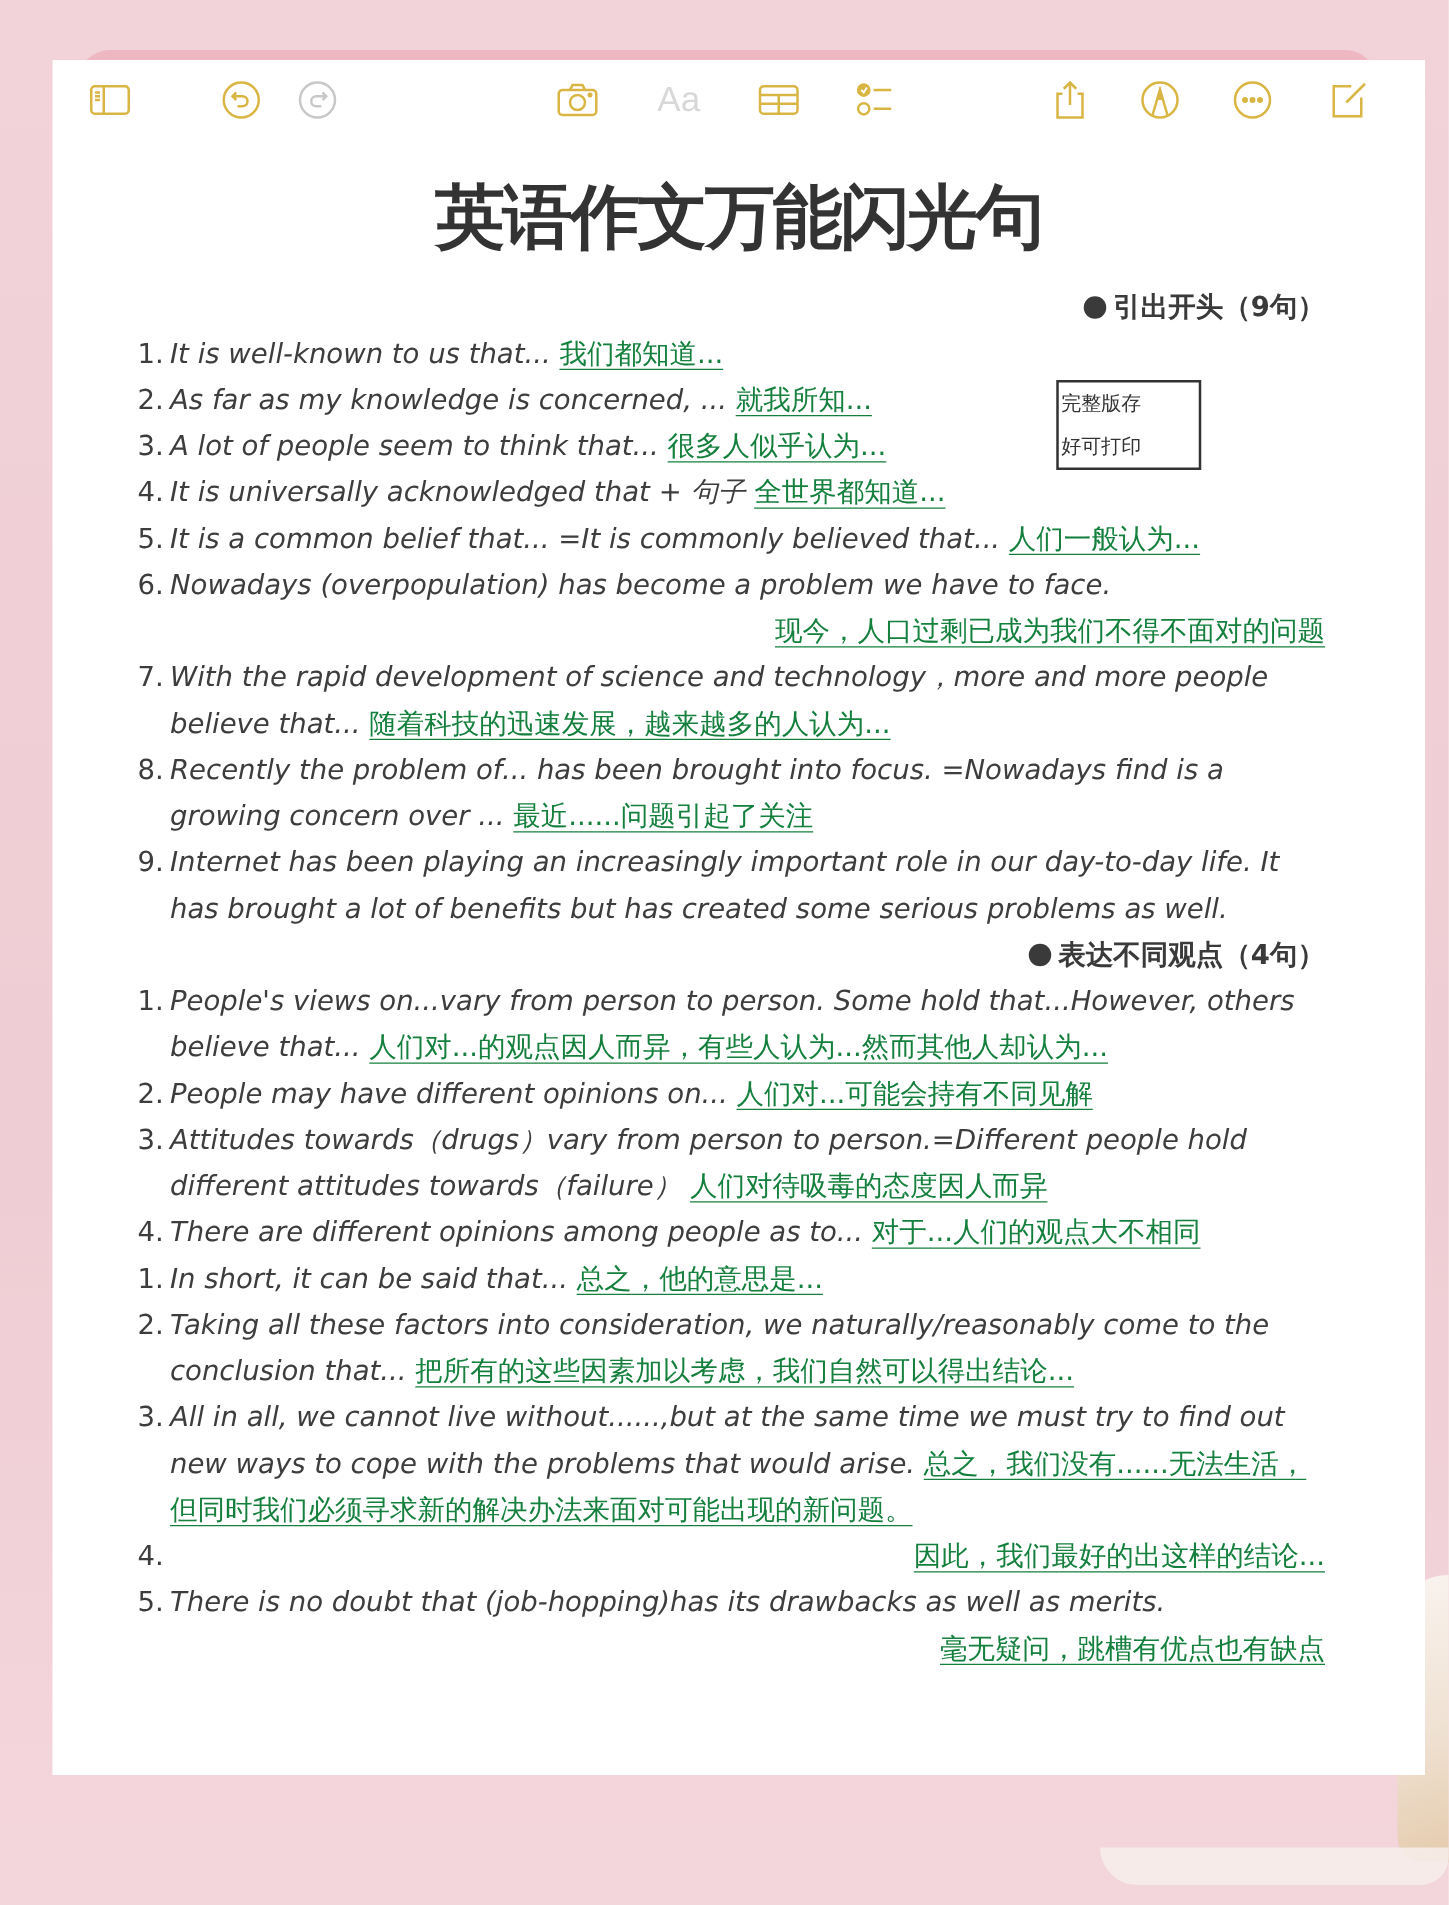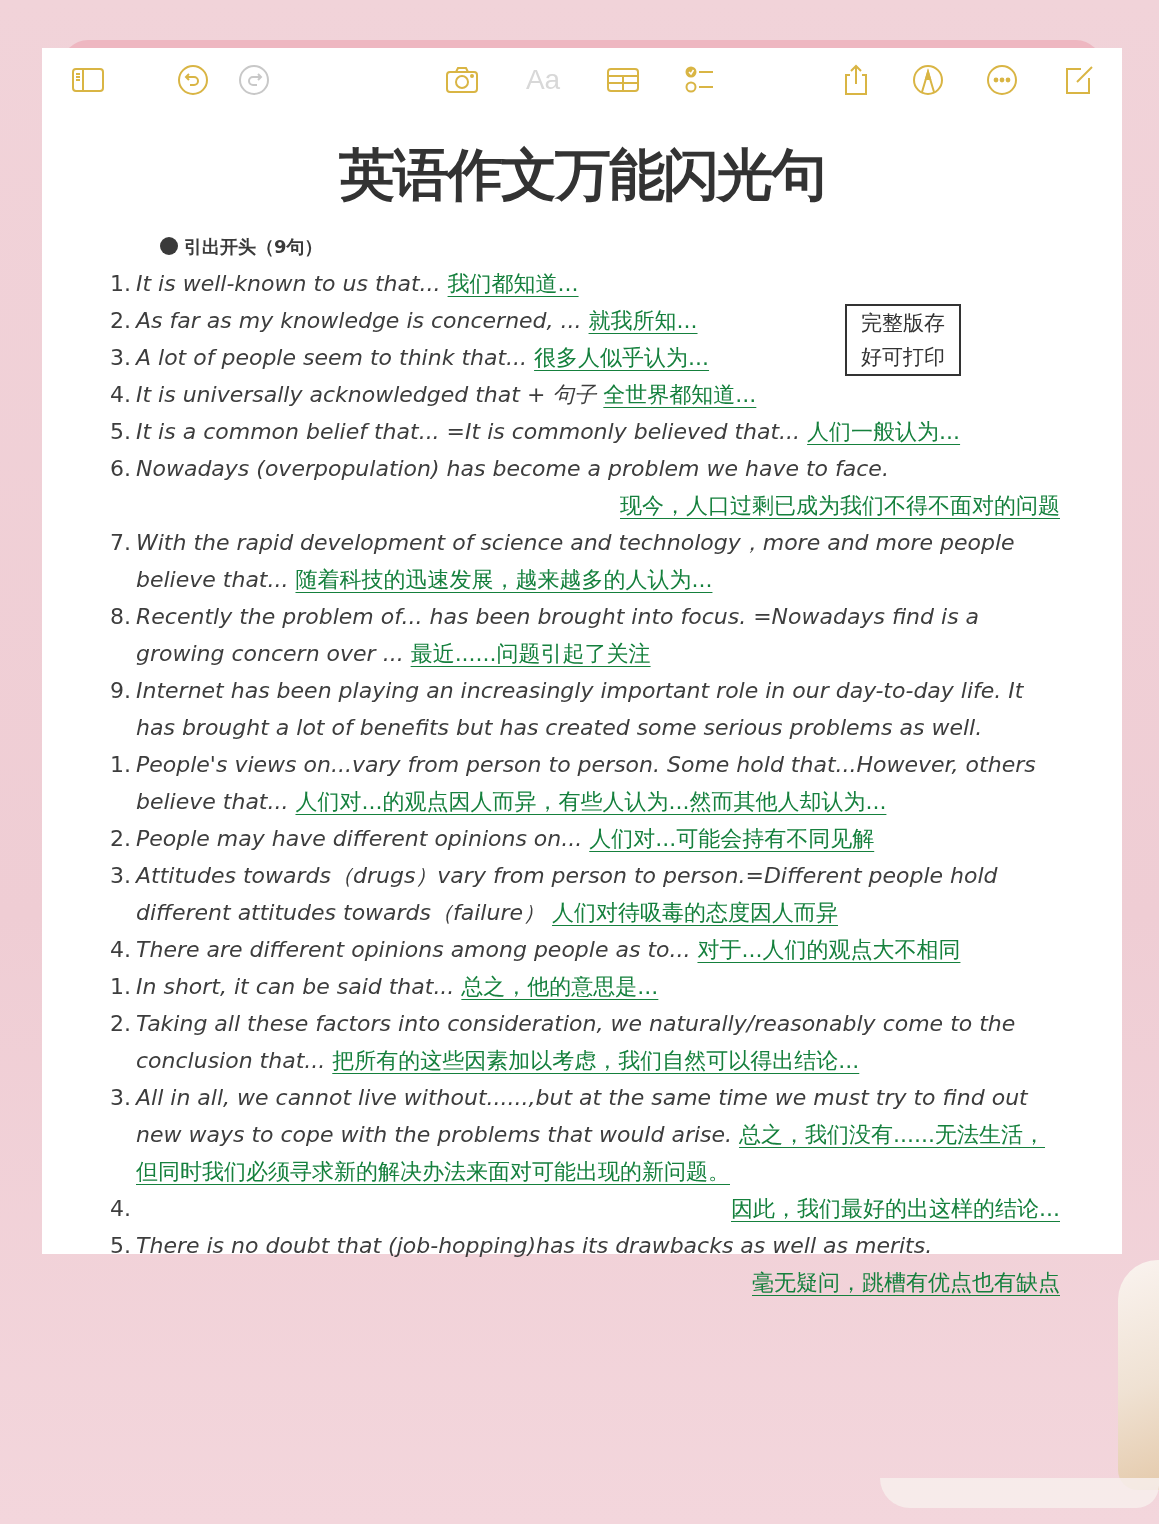--- a/index.html
+++ b/index.html
@@ -15,54 +15,55 @@
   .decor-right {
     position: absolute; left: 1118px; top: 1260px; width: 41px; height: 230px;
     background: linear-gradient(160deg, #fbf7f2 0%, #efe3d2 55%, #e3c9a6 100%);
     border-radius: 40px 0 0 20px; opacity: 0.9;
   }
   .decor-bottom {
     position: absolute; left: 880px; top: 1478px; width: 279px; height: 30px;
     background: #f7eeec; border-radius: 0 0 60px 80px; opacity: 0.85;
   }
   .page {
-    position: absolute; left: 42px; top: 48px; width: 1080px; height: 1206px;
+    position: absolute; left: 42px; top: 48px; width: 1080px; height: 1372px;
     background: #ffffff;
+    padding-left: 18px;
   }
   .toolbar { position: absolute; left: 0; top: 0; width: 100%; height: 64px; }
   .tb-icon {
     position: absolute; top: 14px; width: 36px; height: 36px;
     display: flex; align-items: center; justify-content: center; cursor: pointer;
   }
   .tb-icon svg { width: 34px; height: 34px; }
   .title {
     position: absolute; left: 0; top: 72px; width: 100%; text-align: center;
     font-family: "DejaVu Sans", sans-serif; font-weight: bold;
     font-size: 56px; line-height: 110px; color: #333333; letter-spacing: -2px;
   }
   .content {
     position: absolute; left: 68px; top: 180px; width: 950px;
     color: #3d3d3d; font-size: 22px; line-height: 37px;
   }
   .section-header {
-    text-align: left; font-weight: bold; font-size: 18px; color: #3a3a3a;
+    text-align: right; font-weight: bold; font-size: 22px; color: #3a3a3a;
     padding-left: 50px;
   }
   .bullet { display: inline-block; width: 18px; height: 18px; border-radius: 50%;
     background: #3a3a3a; vertical-align: -2px; margin-right: 6px; }
   .item { position: relative; padding-left: 26px; }
   .num { position: absolute; left: 0; top: 0; font-style: normal; }
   .en { font-style: italic; font-family: "DejaVu Sans", sans-serif; }
   .cn { text-decoration: underline; text-decoration-thickness: 1px;
         text-underline-offset: 5px; color: #15803d; font-weight: normal; }
   .block-cn { display: block; text-align: right; }
   .note-box {
     position: absolute; left: 803px; top: 256px; width: 108px; height: 68px;
-    border: 2px solid #333; font-size: 21px; line-height: 34px; color: #333;
-    padding: 0 2px; text-align: center;
+    border: 2px solid #333; font-size: 16px; line-height: 34px; color: #333;
+    padding: 0 2px; text-align: left;
   }
 </style>
 </head>
 <body>
 
 <div class="pink-band"></div>
 <div class="decor-right"></div>
 <div class="decor-bottom"></div>
 
 <div class="page">
@@ -161,20 +162,21 @@
     <div class="item"><span class="num">1.</span><span class="en">It is well-known to us that...</span> <span class="cn">我们都知道...</span></div>
     <div class="item"><span class="num">2.</span><span class="en">As far as my knowledge is concerned, ...</span> <span class="cn">就我所知...</span></div>
     <div class="item"><span class="num">3.</span><span class="en">A lot of people seem to think that...</span> <span class="cn">很多人似乎认为...</span></div>
     <div class="item"><span class="num">4.</span><span class="en">It is universally acknowledged that + 句子</span> <span class="cn">全世界都知道...</span></div>
     <div class="item"><span class="num">5.</span><span class="en">It is a common belief that... =It is commonly believed that...</span> <span class="cn">人们一般认为...</span></div>
     <div class="item"><span class="num">6.</span><span class="en">Nowadays (overpopulation) has become a problem we have to face.</span><span class="cn block-cn">现今，人口过剩已成为我们不得不面对的问题</span></div>
     <div class="item"><span class="num">7.</span><span class="en">With the rapid development of science and technology，more and more people believe that...</span> <span class="cn">随着科技的迅速发展，越来越多的人认为...</span></div>
     <div class="item"><span class="num">8.</span><span class="en">Recently the problem of... has been brought into focus. =Nowadays find is a growing concern over ...</span> <span class="cn">最近......问题引起了关注</span></div>
     <div class="item"><span class="num">9.</span><span class="en">Internet has been playing an increasingly important role in our day-to-day life. It has brought a lot of benefits but has created some serious problems as well.</span></div>
 
+    <div class="section-header"><span class="bullet"></span><span>表达不同观点（4句）</span></div>
 
     <div class="item"><span class="num">1.</span><span class="en">People's views on...vary from person to person. Some hold that...However, others believe that...</span> <span class="cn">人们对...的观点因人而异，有些人认为...然而其他人却认为...</span></div>
     <div class="item"><span class="num">2.</span><span class="en">People may have different opinions on...</span> <span class="cn">人们对...可能会持有不同见解</span></div>
     <div class="item"><span class="num">3.</span><span class="en">Attitudes towards（drugs）vary from person to person.=Different people hold different attitudes towards（failure）</span> <span class="cn">人们对待吸毒的态度因人而异</span></div>
     <div class="item"><span class="num">4.</span><span class="en">There are different opinions among people as to...</span> <span class="cn">对于...人们的观点大不相同</span></div>
 
 
     <div class="item"><span class="num">1.</span><span class="en">In short, it can be said that...</span> <span class="cn">总之，他的意思是...</span></div>
     <div class="item"><span class="num">2.</span><span class="en">Taking all these factors into consideration, we naturally/reasonably come to the conclusion that...</span> <span class="cn">把所有的这些因素加以考虑，我们自然可以得出结论...</span></div>
     <div class="item"><span class="num">3.</span><span class="en">All in all, we cannot live without......,but at the same time we must try to find out new ways to cope with the problems that would arise.</span> <span class="cn">总之，我们没有......无法生活，但同时我们必须寻求新的解决办法来面对可能出现的新问题。</span></div>

